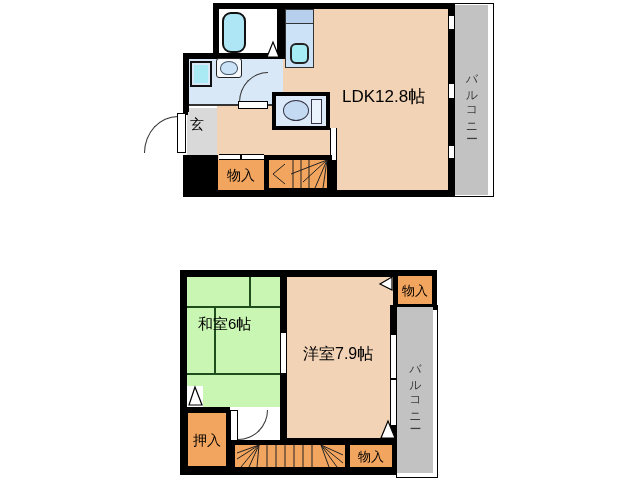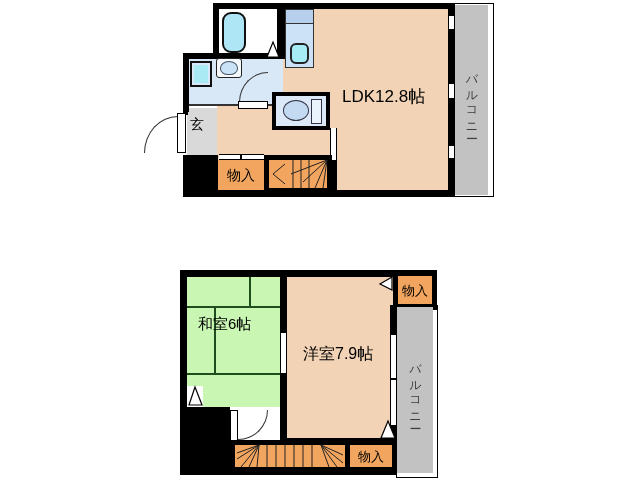--- a/index.html
+++ b/index.html
@@ -139,20 +139,23 @@
   <svg style="left:378px;top:275px;" width="16" height="18">
     <polygon points="14,2 14,15 2,9 " fill="#fff" stroke="#000" stroke-width="1.2"></polygon>
   </svg>
 
   <div style="left:396px;top:305px;width:42px;height:173px;border:1px solid #000;"></div>
   <div class="bgray lbl-center" style="left:397px;top:307px;width:36px;height:166px;">
     <span class="vtext" style="position:static;">バルコニー</span>
   </div>
 
   <div class="wall" style="left:183px;top:407px;width:47px;height:68px;"></div>
+  <div class="orange lbl-center" style="left:188px;top:413px;width:38px;height:53px;">
+    <span class="lbl" style="position:static;font-size:14px;">押入</span>
+  </div>
 
   <div class="arc-br" style="left:238px;top:410px;width:30px;height:30px;"></div>
   <div class="leaf" style="left:230px;top:410px;width:8px;height:32px;"></div>
 
   <div class="wall" style="left:230px;top:440px;width:120px;height:35px;"></div>
   <div class="orange" style="left:235px;top:445px;width:110px;height:22px;"></div>
   <svg style="left:235px;top:445px;" width="110" height="22">
     <g stroke="#222" stroke-width="1" fill="none">
       <line x1="32" y1="0" x2="32" y2="22"></line>
         <line x1="41" y1="0" x2="41" y2="22"></line>

